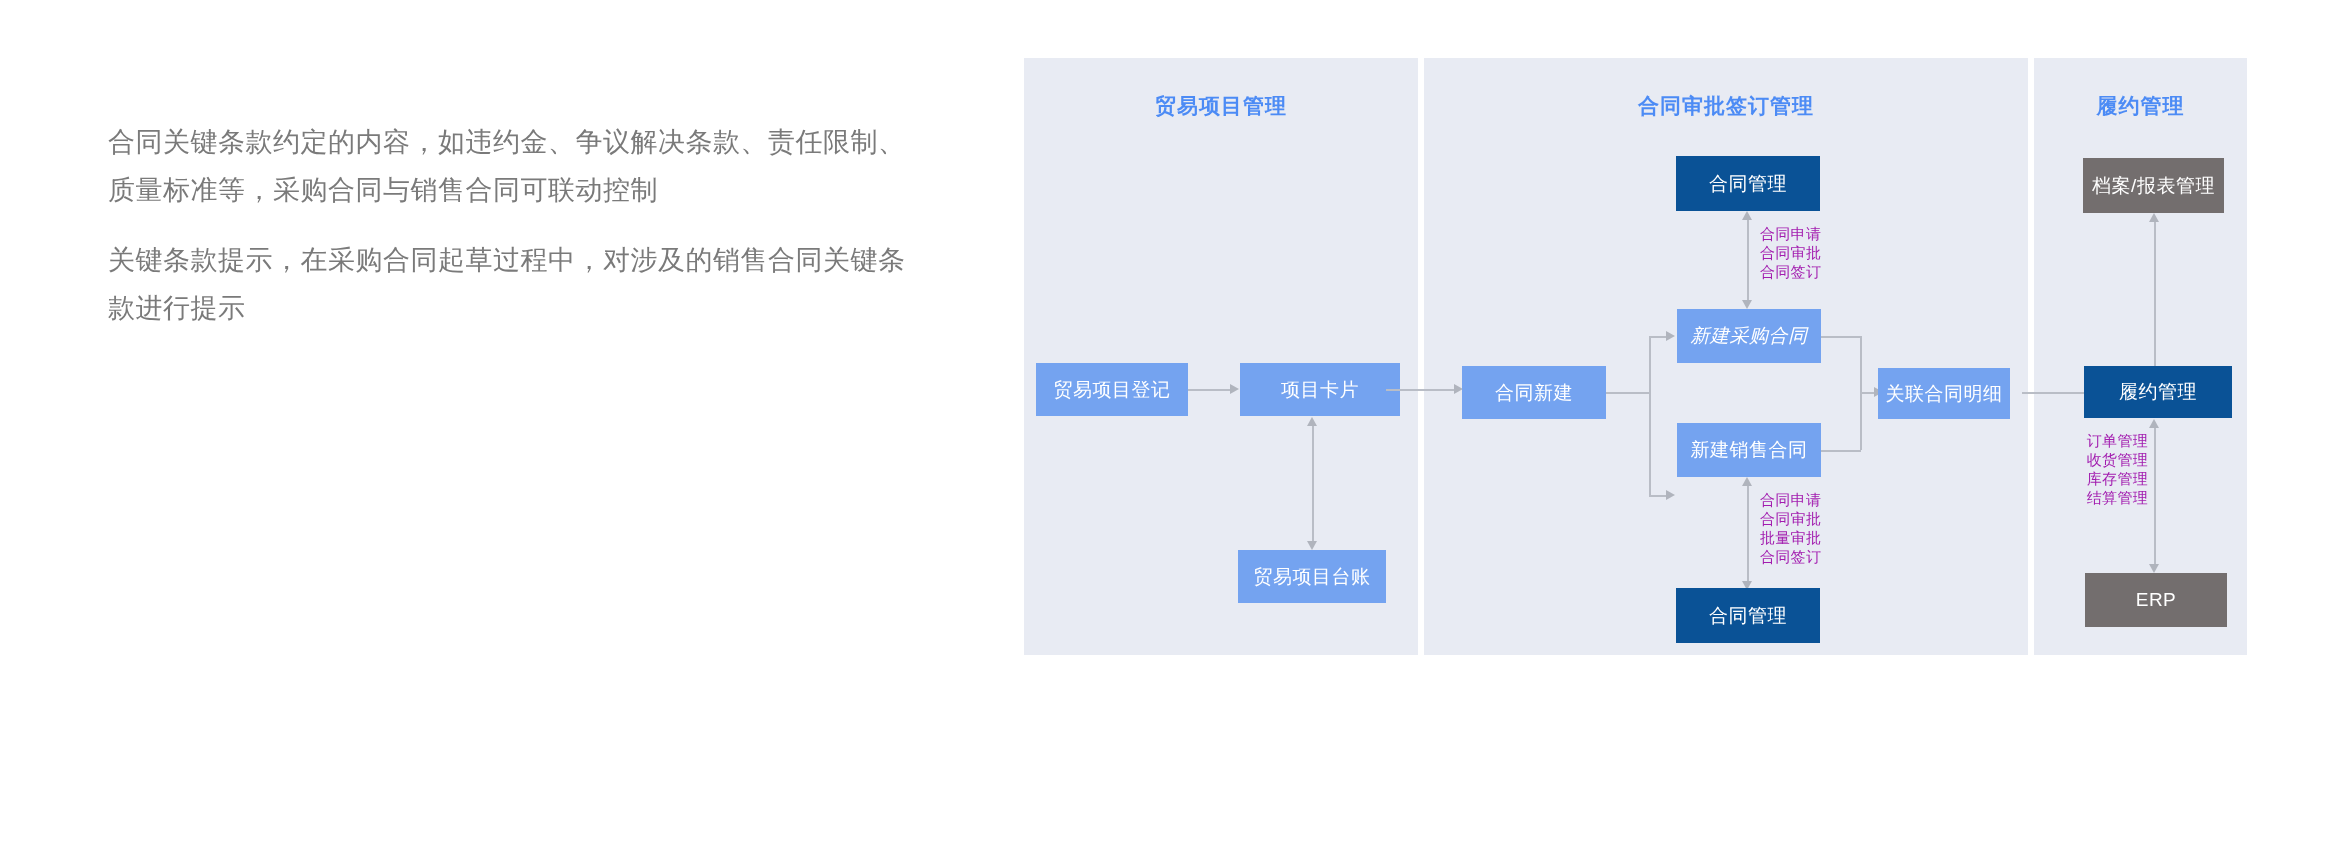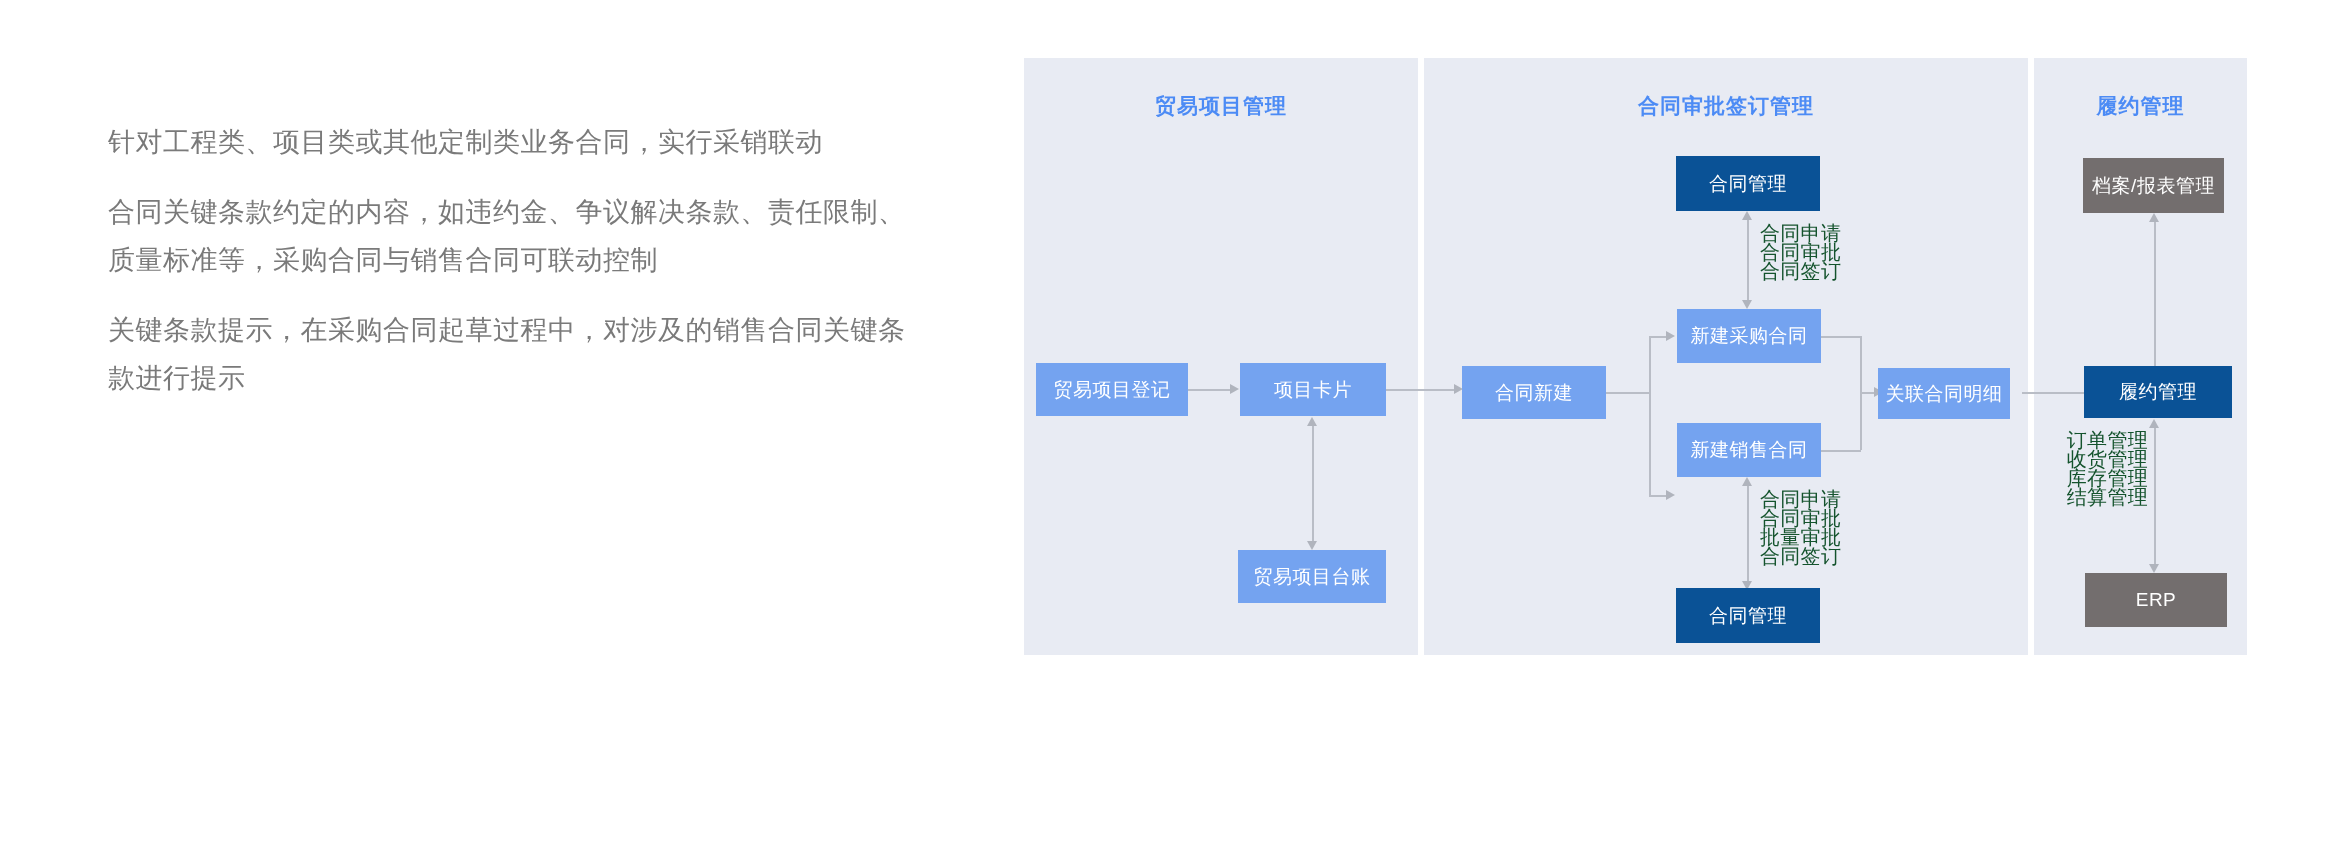--- a/index.html
+++ b/index.html
@@ -102,48 +102,47 @@
   }
   .arrow.down {
     border-left: 5.5px solid transparent;
     border-right: 5.5px solid transparent;
     border-top: 9px solid #b0b4bd;
   }
 
   
   .edge-label {
     position: absolute;
-    color: #14532d;
-    font-size: 20px;
+    color: #a21caf;
+    font-size: 15px;
     line-height: 19px;
     white-space: pre-line;
     letter-spacing: 0.3px;
   }
   .edge-label.left-of-line { text-align: right; }
 </style>
 </head>
 <body>
 
 <div id="text-column">
-  <p class="para">针对工程类、项目类或其他定制类业务合同，实行采销联动</p>
   <p class="para">合同关键条款约定的内容，如违约金、争议解决条款、责任限制、质量标准等，采购合同与销售合同可联动控制</p>
   <p class="para">关键条款提示，在采购合同起草过程中，对涉及的销售合同关键条款进行提示</p>
 </div>
 
 <div id="diagram">
 
   <div class="panel" id="panel-trade">
     <div class="panel-title">贸易项目管理</div>
 
     <div class="box blue-light" style="left:12px; top:305px; width:152px; height:53px;">贸易项目登记</div>
 
     <div class="line h" style="left:164px; top:331px; width:44px;"></div>
     <div class="arrow right" style="left:206px; top:326px;"></div>
 
-    <div class="box blue-light" style="left:216px; top:305px; width:146px; height:53px;">项目卡片</div>
+    <div class="box blue-light" style="left:216px; top:305px; width:160px; height:53px;">项目卡片</div>
 
     <div class="line v" style="left:288px; top:368px; height:117px;"></div>
     <div class="arrow up" style="left:283px; top:359px;"></div>
     <div class="arrow down" style="left:283px; top:483px;"></div>
 
     <div class="box blue-light" style="left:214px; top:492px; width:148px; height:53px;">贸易项目台账</div>
 
     <div class="line h" style="left:362px; top:331px; width:76px;"></div>
   </div>
 
@@ -164,21 +163,21 @@
 
     <div class="box blue-light" style="left:38px; top:308px; width:144px; height:53px;">合同新建</div>
 
     <div class="line h" style="left:182px; top:334px; width:44px;"></div>
     <div class="line v" style="left:225px; top:278px; height:160px;"></div>
     <div class="line h" style="left:225px; top:278px; width:20px;"></div>
     <div class="arrow right" style="left:242px; top:273px;"></div>
     <div class="line h" style="left:225px; top:437px; width:20px;"></div>
     <div class="arrow right" style="left:242px; top:432px;"></div>
 
-    <div class="box blue-light" style="left:253px; top:251px; width:144px; height:54px;">新建采购合同</div>
+    <div class="box blue-light" style="left:253px; top:251px; width:144px; height:54px;font-style:italic;">新建采购合同</div>
 
     <div class="box blue-light" style="left:253px; top:365px; width:144px; height:54px;">新建销售合同</div>
 
     <div class="line h" style="left:397px; top:278px; width:40px;"></div>
     <div class="line h" style="left:397px; top:392px; width:40px;"></div>
     <div class="line v" style="left:436px; top:278px; height:114px;"></div>
     <div class="line h" style="left:436px; top:334px; width:18px;"></div>
     <div class="arrow right" style="left:450px; top:329px;"></div>
 
     <div class="box blue-light" style="left:454px; top:310px; width:132px; height:51px;">关联合同明细</div>

